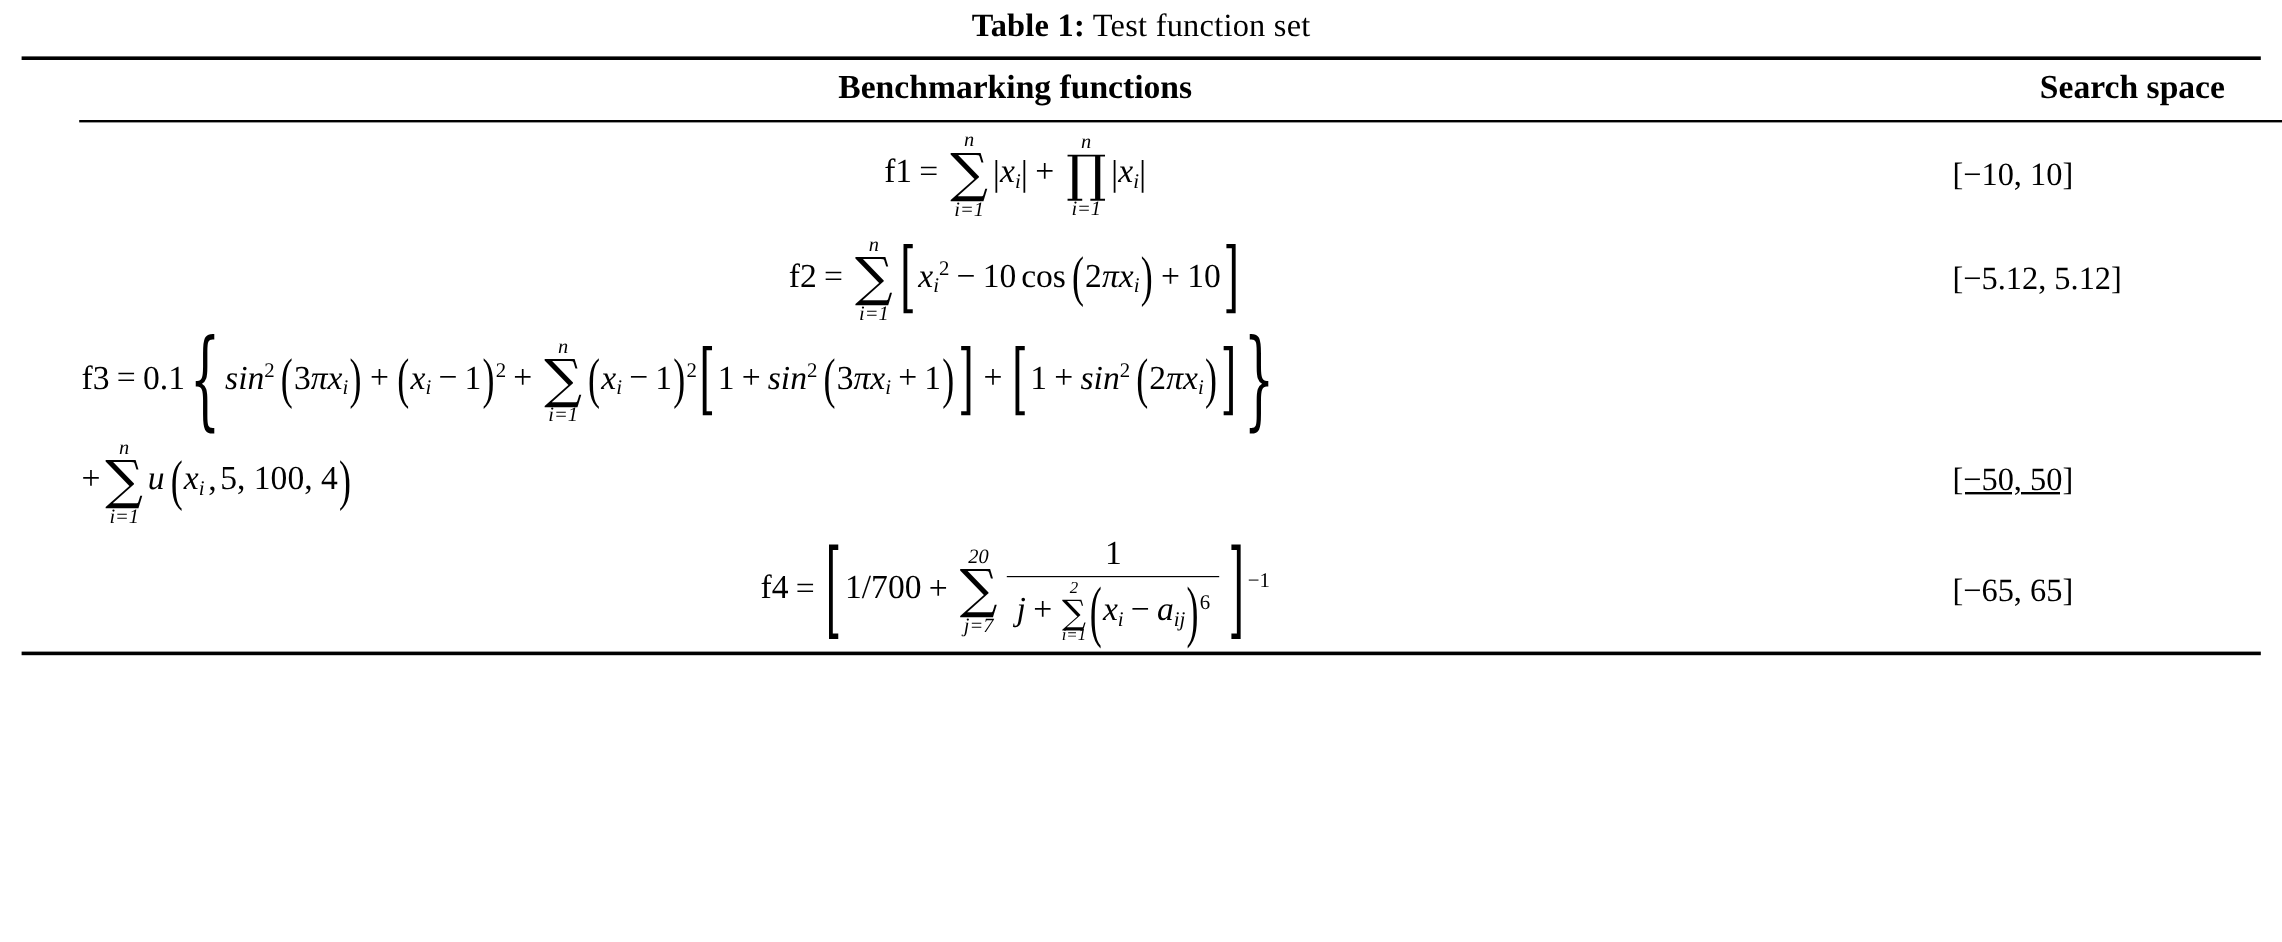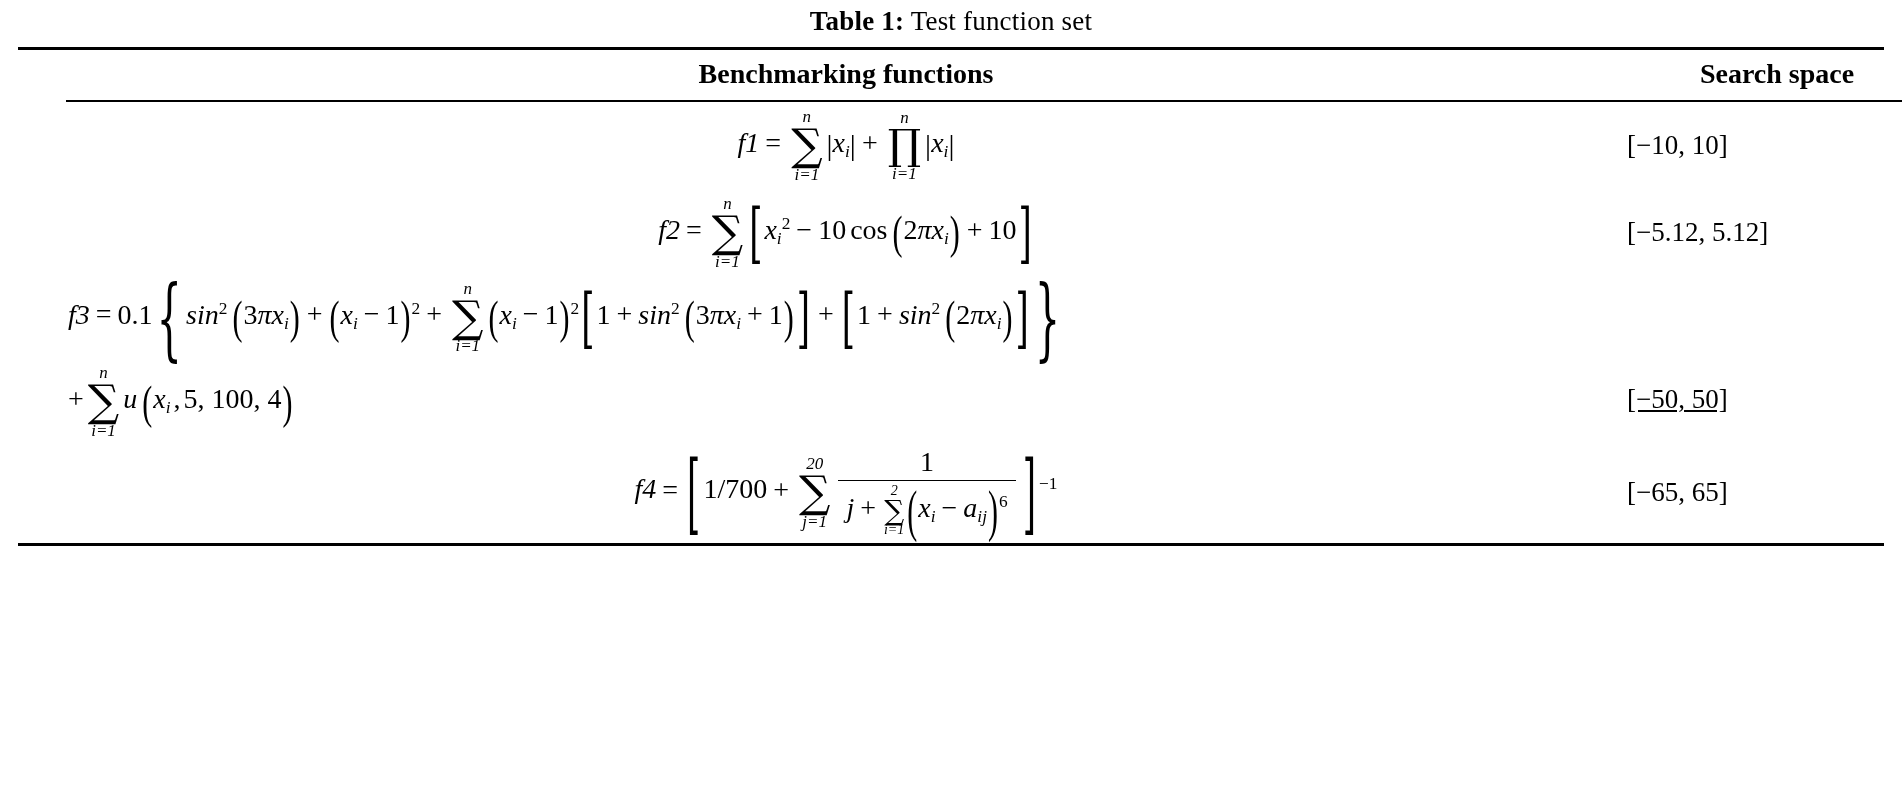--- a/index.html
+++ b/index.html
@@ -76,21 +76,21 @@
     text-decoration: underline;
   }
   
   .math {
     font-size: 28px;
     line-height: 1.0;
     white-space: nowrap;
     display: inline-block;
   }
   .mi { font-style: italic; }
-  .mf { font-style: italic; font-family: "Liberation Serif", serif; }
+  .mf { font-family: "Liberation Serif", serif; }
   .mn, .mo { font-style: normal; }
   .op { padding: 0 6px; }
   .thin { padding: 0 2px; }
   sub.sb {
     font-size: 0.62em;
     vertical-align: -0.28em;
     font-style: italic;
   }
   sup.sp {
     font-size: 0.62em;
@@ -312,21 +312,21 @@
         </td>
         <td class="scell bottomish">[−50, 50]</td>
       </tr>
 
       <tr>
         <td class="fcell">
           <span class="math">
             <span class="mf">f4</span><span class="mo op">=</span><span class="dl brk tall2">[</span><span class="mn">1/700</span><span class="mo op">+</span><span class="bigop">
                 <span class="lim top">20</span>
                 <span class="glyph">∑</span>
-                <span class="lim bot">j=1</span>
+                <span class="lim bot">j=7</span>
               </span><span class="frac">
                 <span class="num mn">1</span>
                 <span class="den">
                   <span class="mi">j</span><span class="mo op">+</span><span class="smallsum">
                       <span class="lim">2</span>
                       <span class="glyph">∑</span>
                       <span class="lim">i=1</span>
                     </span><span class="paren big2">(</span><span class="mi">x</span><sub class="sb">i</sub><span class="mo op">−</span><span class="mi">a</span><sub class="sb">ij</sub><span class="paren big2">)</span><sup class="sp">6</sup>
                 </span>
               </span><span class="dl brk tall2">]</span><sup class="sp">−1</sup>

